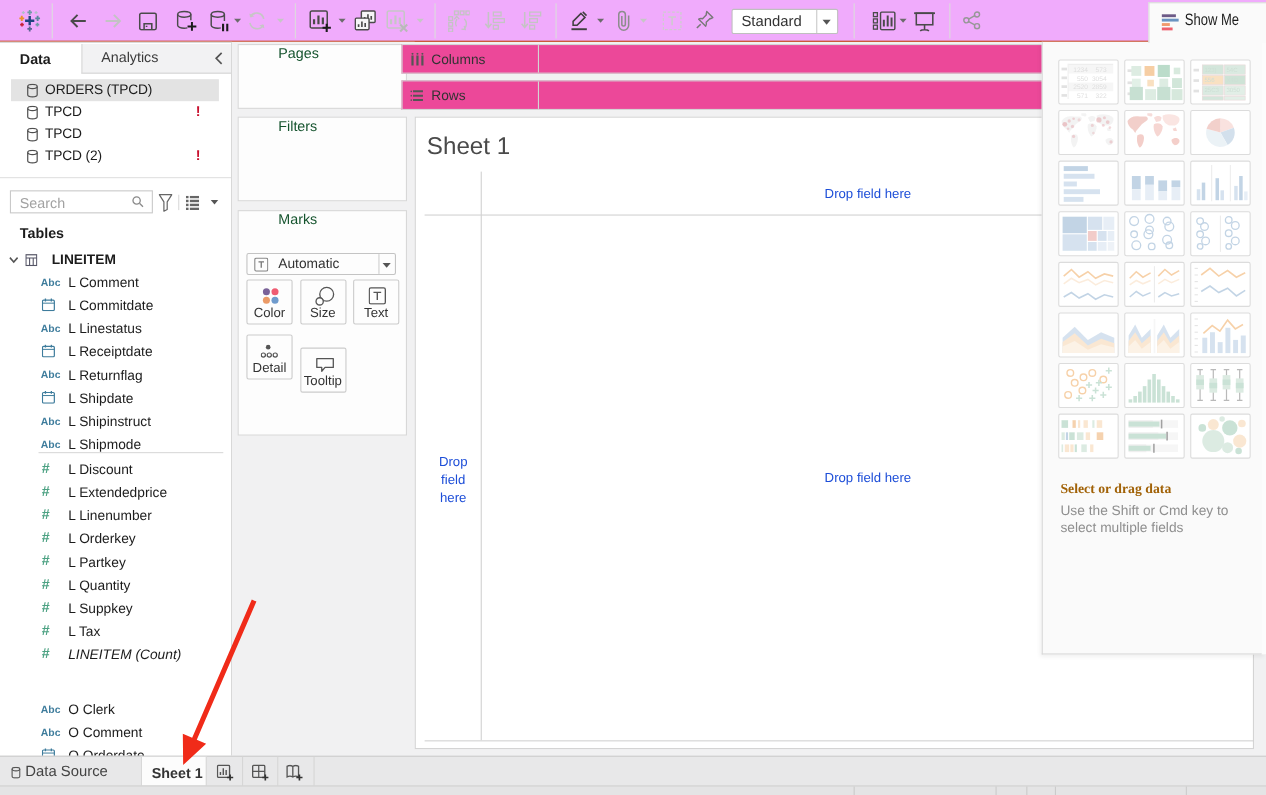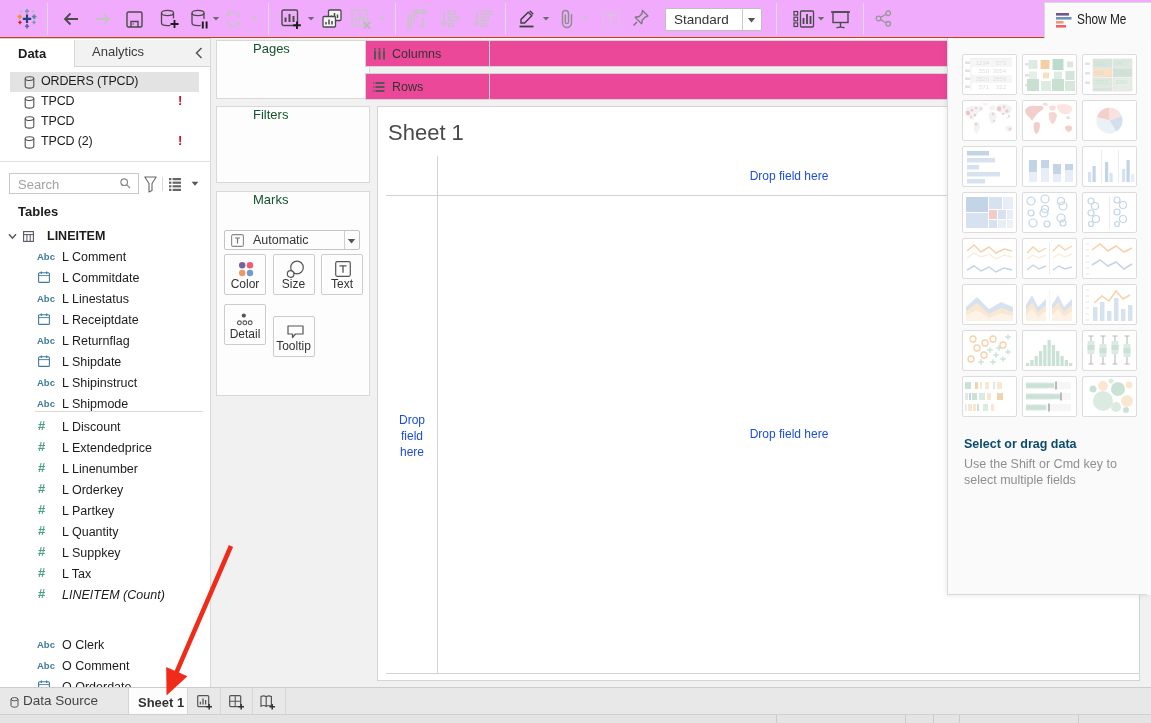--- a/index.html
+++ b/index.html
@@ -858,21 +858,21 @@
         <circle cx="35" cy="12" r="7" fill="#bedccc"></circle>
         <circle cx="44" cy="24" r="6" fill="#f9e2c8"></circle>
         <circle cx="33" cy="30" r="5" fill="#d4e7dc"></circle>
         <circle cx="20" cy="9" r="5" fill="#f9e2c8"></circle>
         <circle cx="10" cy="12" r="3.5" fill="#bedccc"></circle>
         <circle cx="43" cy="33" r="3" fill="#bedccc"></circle>
         <circle cx="46" cy="8" r="3.5" fill="#f9e2c8"></circle>
         <circle cx="28" cy="4" r="2.5" fill="#d4e7dc"></circle>
       </svg>
     </div>
-  <span style="position:absolute;left:16px;top:399px;font-size:12.5px;font-weight:bold;color:#0c4a6e;">Select or drag data</span>
+  <span style="position:absolute;left:16px;top:399px;font-size:12.5px;font-weight:bold;color:#a16207;font-family:Liberation Serif, serif;">Select or drag data</span>
   <span style="position:absolute;left:16px;top:419px;width:165px;font-size:12.5px;line-height:15.5px;color:#8f8f8f;">Use the Shift or Cmd key to select multiple fields</span>
 <div style="position:absolute;right:0;top:0;width:4px;height:557px;background:#fcfcfc;"></div>
 </div>
 <div id="showmebtn" class="abs">
   <svg style="position:absolute;left:11px;top:9px;" width="17" height="17" viewBox="0 0 17 17">
     <rect x="0" y="1" width="13" height="2.6" fill="#6d5a87"></rect>
     <rect x="0" y="5" width="15.5" height="2.6" fill="#6a93c1"></rect>
     <rect x="0" y="9" width="7.5" height="2.6" fill="#f0996c"></rect>
     <rect x="0" y="13" width="10" height="2.6" fill="#ee5f6d"></rect>
   </svg>

